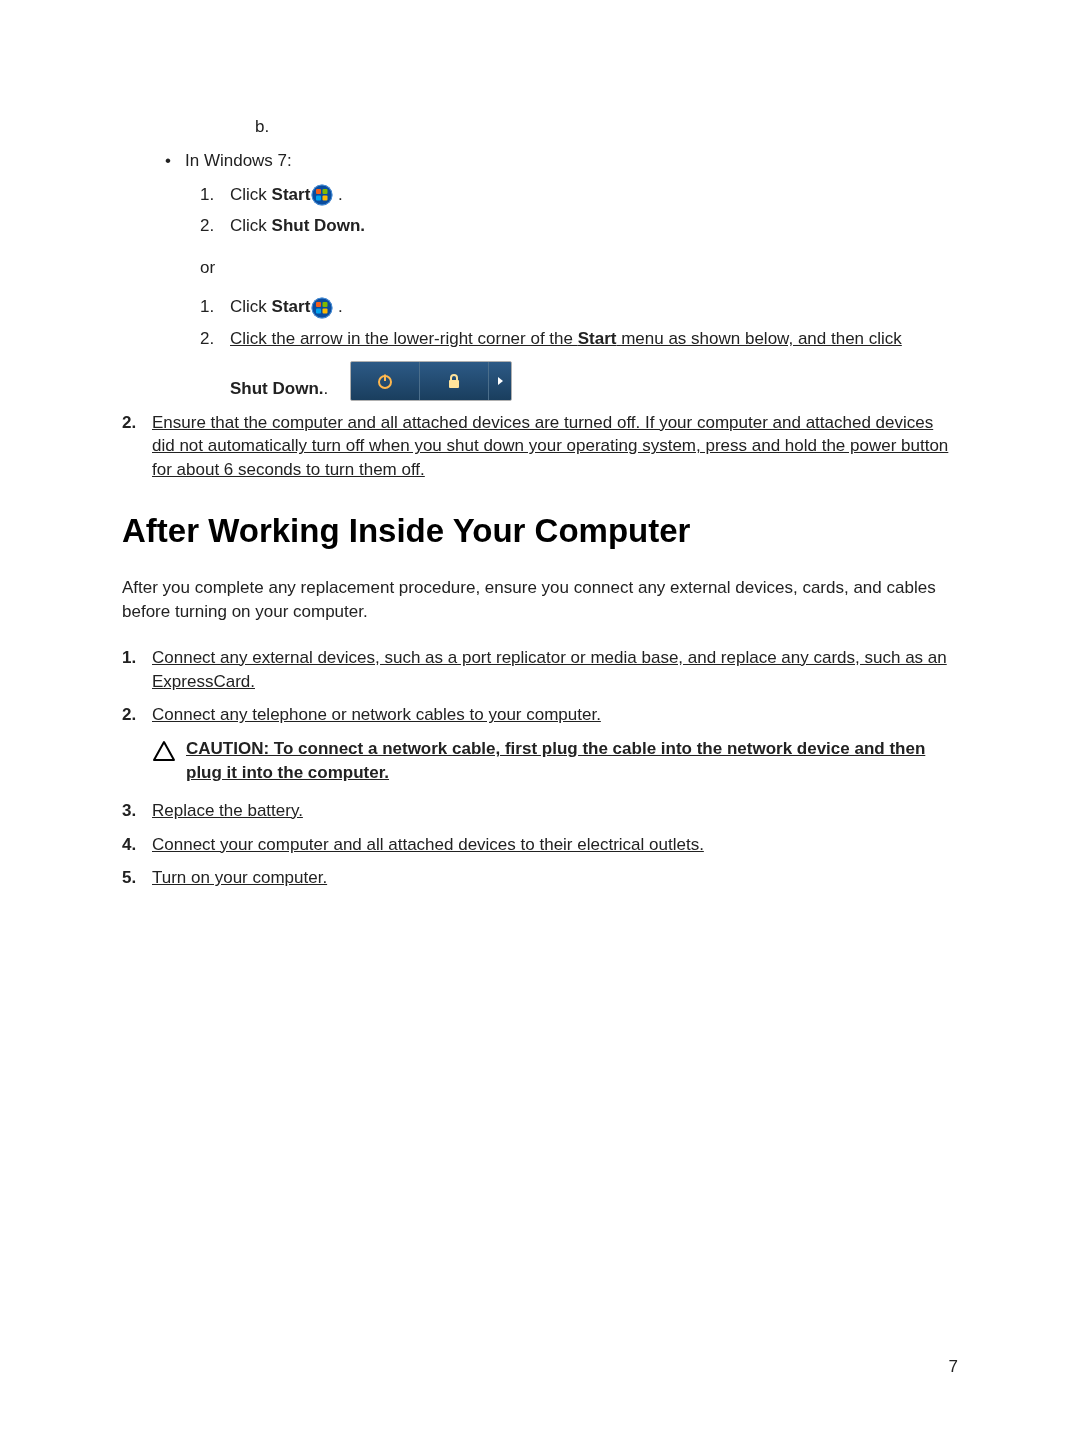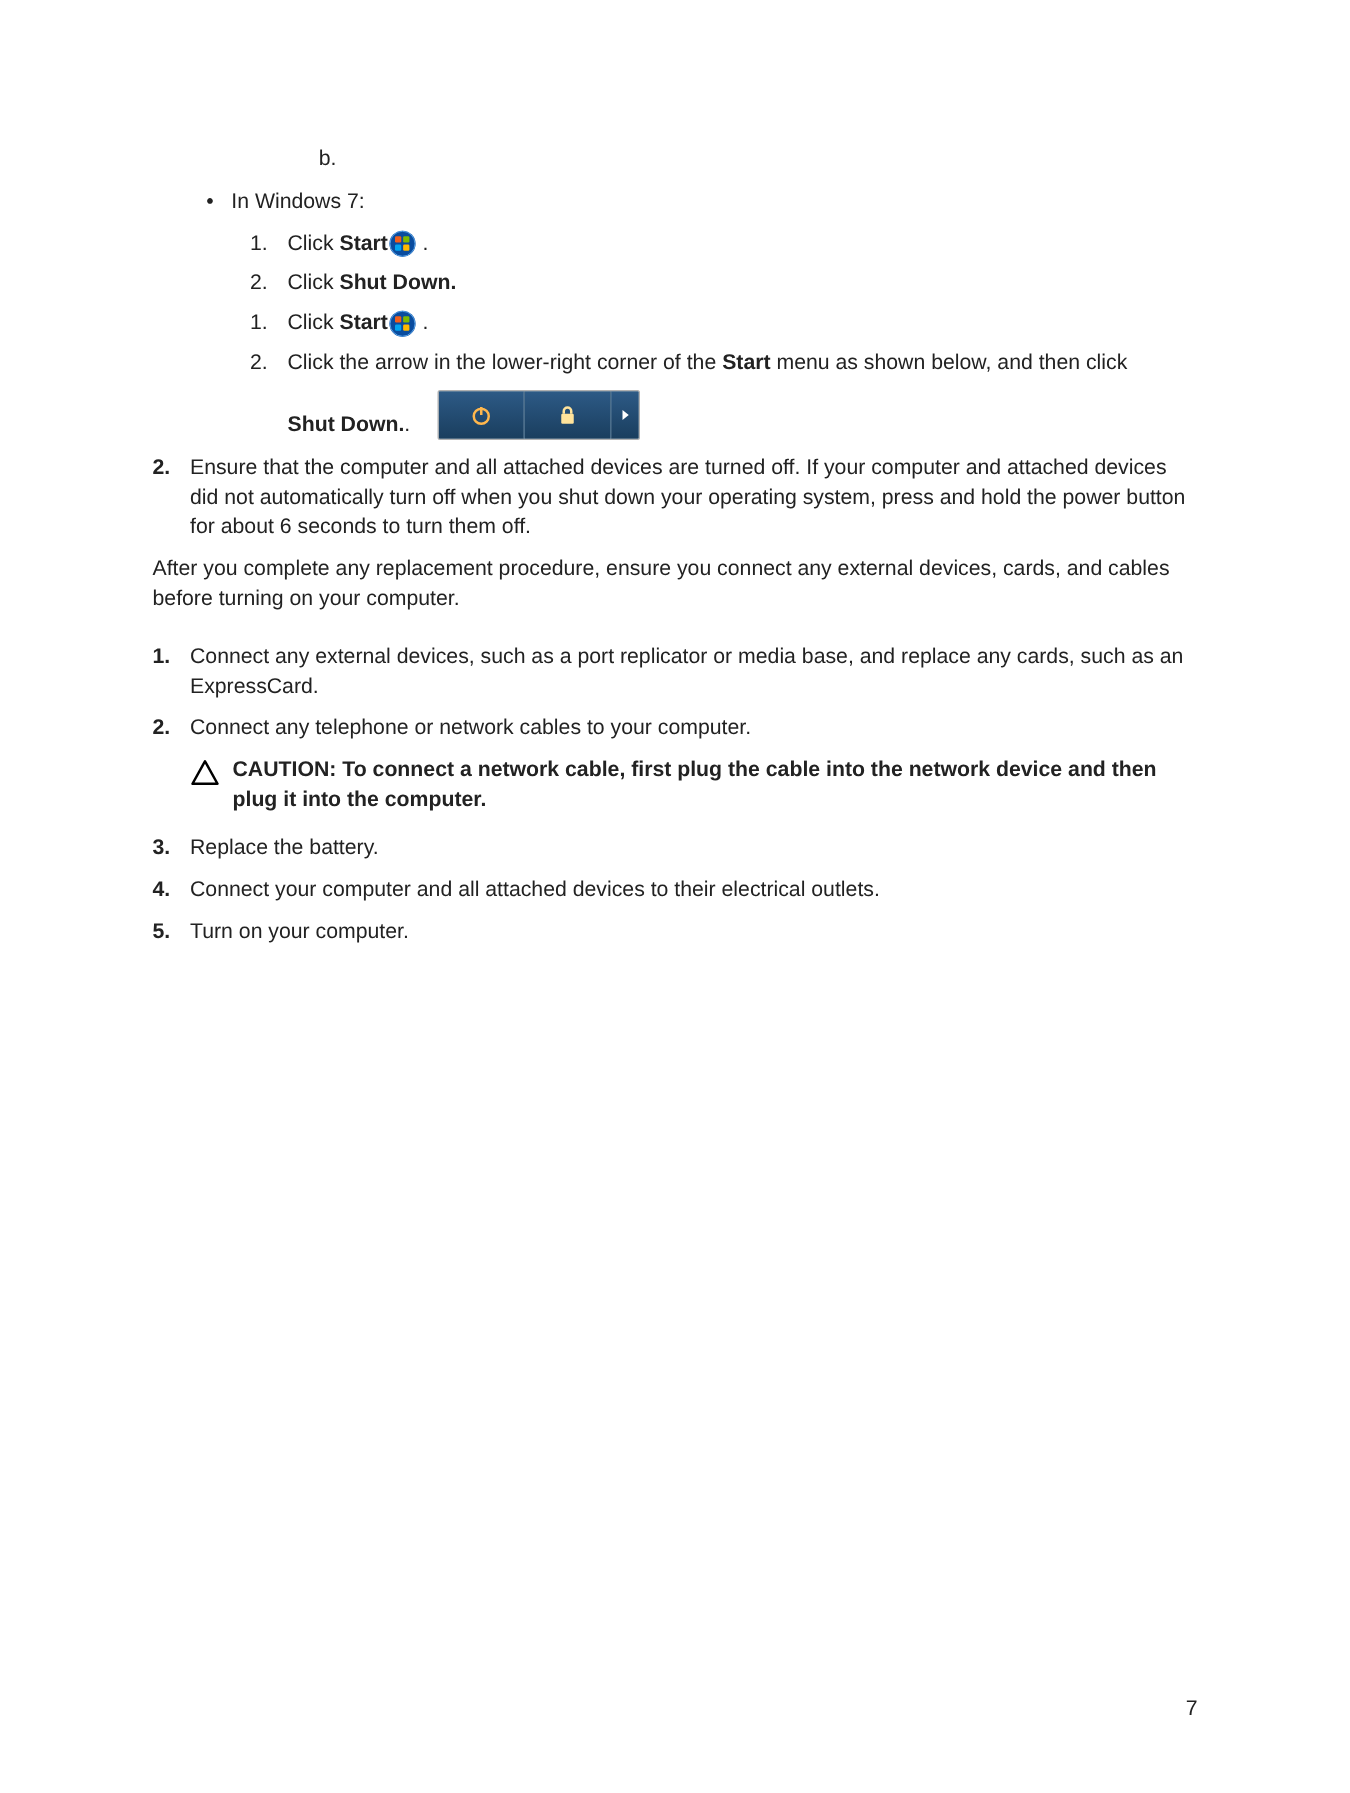--- a/index.html
+++ b/index.html
@@ -68,21 +68,21 @@
     text-align: center;
   }
   .outer-num-row {
     display: flex;
     margin-bottom: 10px;
   }
   .outer-num-cell {
     width: 30px;
     font-weight: 700;
   }
-  .flex-cell { flex: 1; }
+  .flex-cell { flex: 1; text-decoration: underline; }
   .bold { font-weight: 700; }
 
   .h2 {
     font-size: 33px;
     font-weight: 700;
     margin-top: 26px;
     margin-bottom: 22px;
     color: #000;
   }
   .para {
@@ -181,20 +181,21 @@
     </span>
   </div>
 
   <div class="num-row">
     <span class="num-cell">2.</span>
     <span>
       <span>Click </span><span class="bold">Shut Down.</span>
     </span>
   </div>
 
+  <div class="or-row">or</div>
 
   <div class="num-row-inner">
     <span class="num-cell">1.</span>
     <span>
       <span>Click </span><span class="bold">Start</span><span class="start-orb">
         <svg viewBox="0 0 22 22" width="22" height="22">
           <circle cx="11" cy="11" r="10.5" fill="#0a4c9e"></circle>
           <circle cx="11" cy="11" r="10" fill="none" stroke="#6fbcff" stroke-width="0.6"></circle>
           <rect x="5" y="5" width="5" height="5" rx="1" fill="#f25e1b"></rect>
           <rect x="11.5" y="5" width="5" height="5" rx="1" fill="#7fba00"></rect>
@@ -233,20 +234,21 @@
         <span class="arrow-white"></span>
       </span>
     </span>
   </div>
 
   <div class="outer-num-row">
     <span class="outer-num-cell">2.</span>
     <span class="flex-cell">Ensure that the computer and all attached devices are turned off. If your computer and attached devices did not automatically turn off when you shut down your operating system, press and hold the power button for about 6 seconds to turn them off.</span>
   </div>
 
+  <div class="h2">After Working Inside Your Computer</div>
 
   <div class="para">After you complete any replacement procedure, ensure you connect any external devices, cards, and cables before turning on your computer.</div>
 
 
   <div class="ol1">
     <span class="n">1.</span>
     <span class="flex-cell">Connect any external devices, such as a port replicator or media base, and replace any cards, such as an ExpressCard.</span>
   </div>
 
   <div class="ol1">

